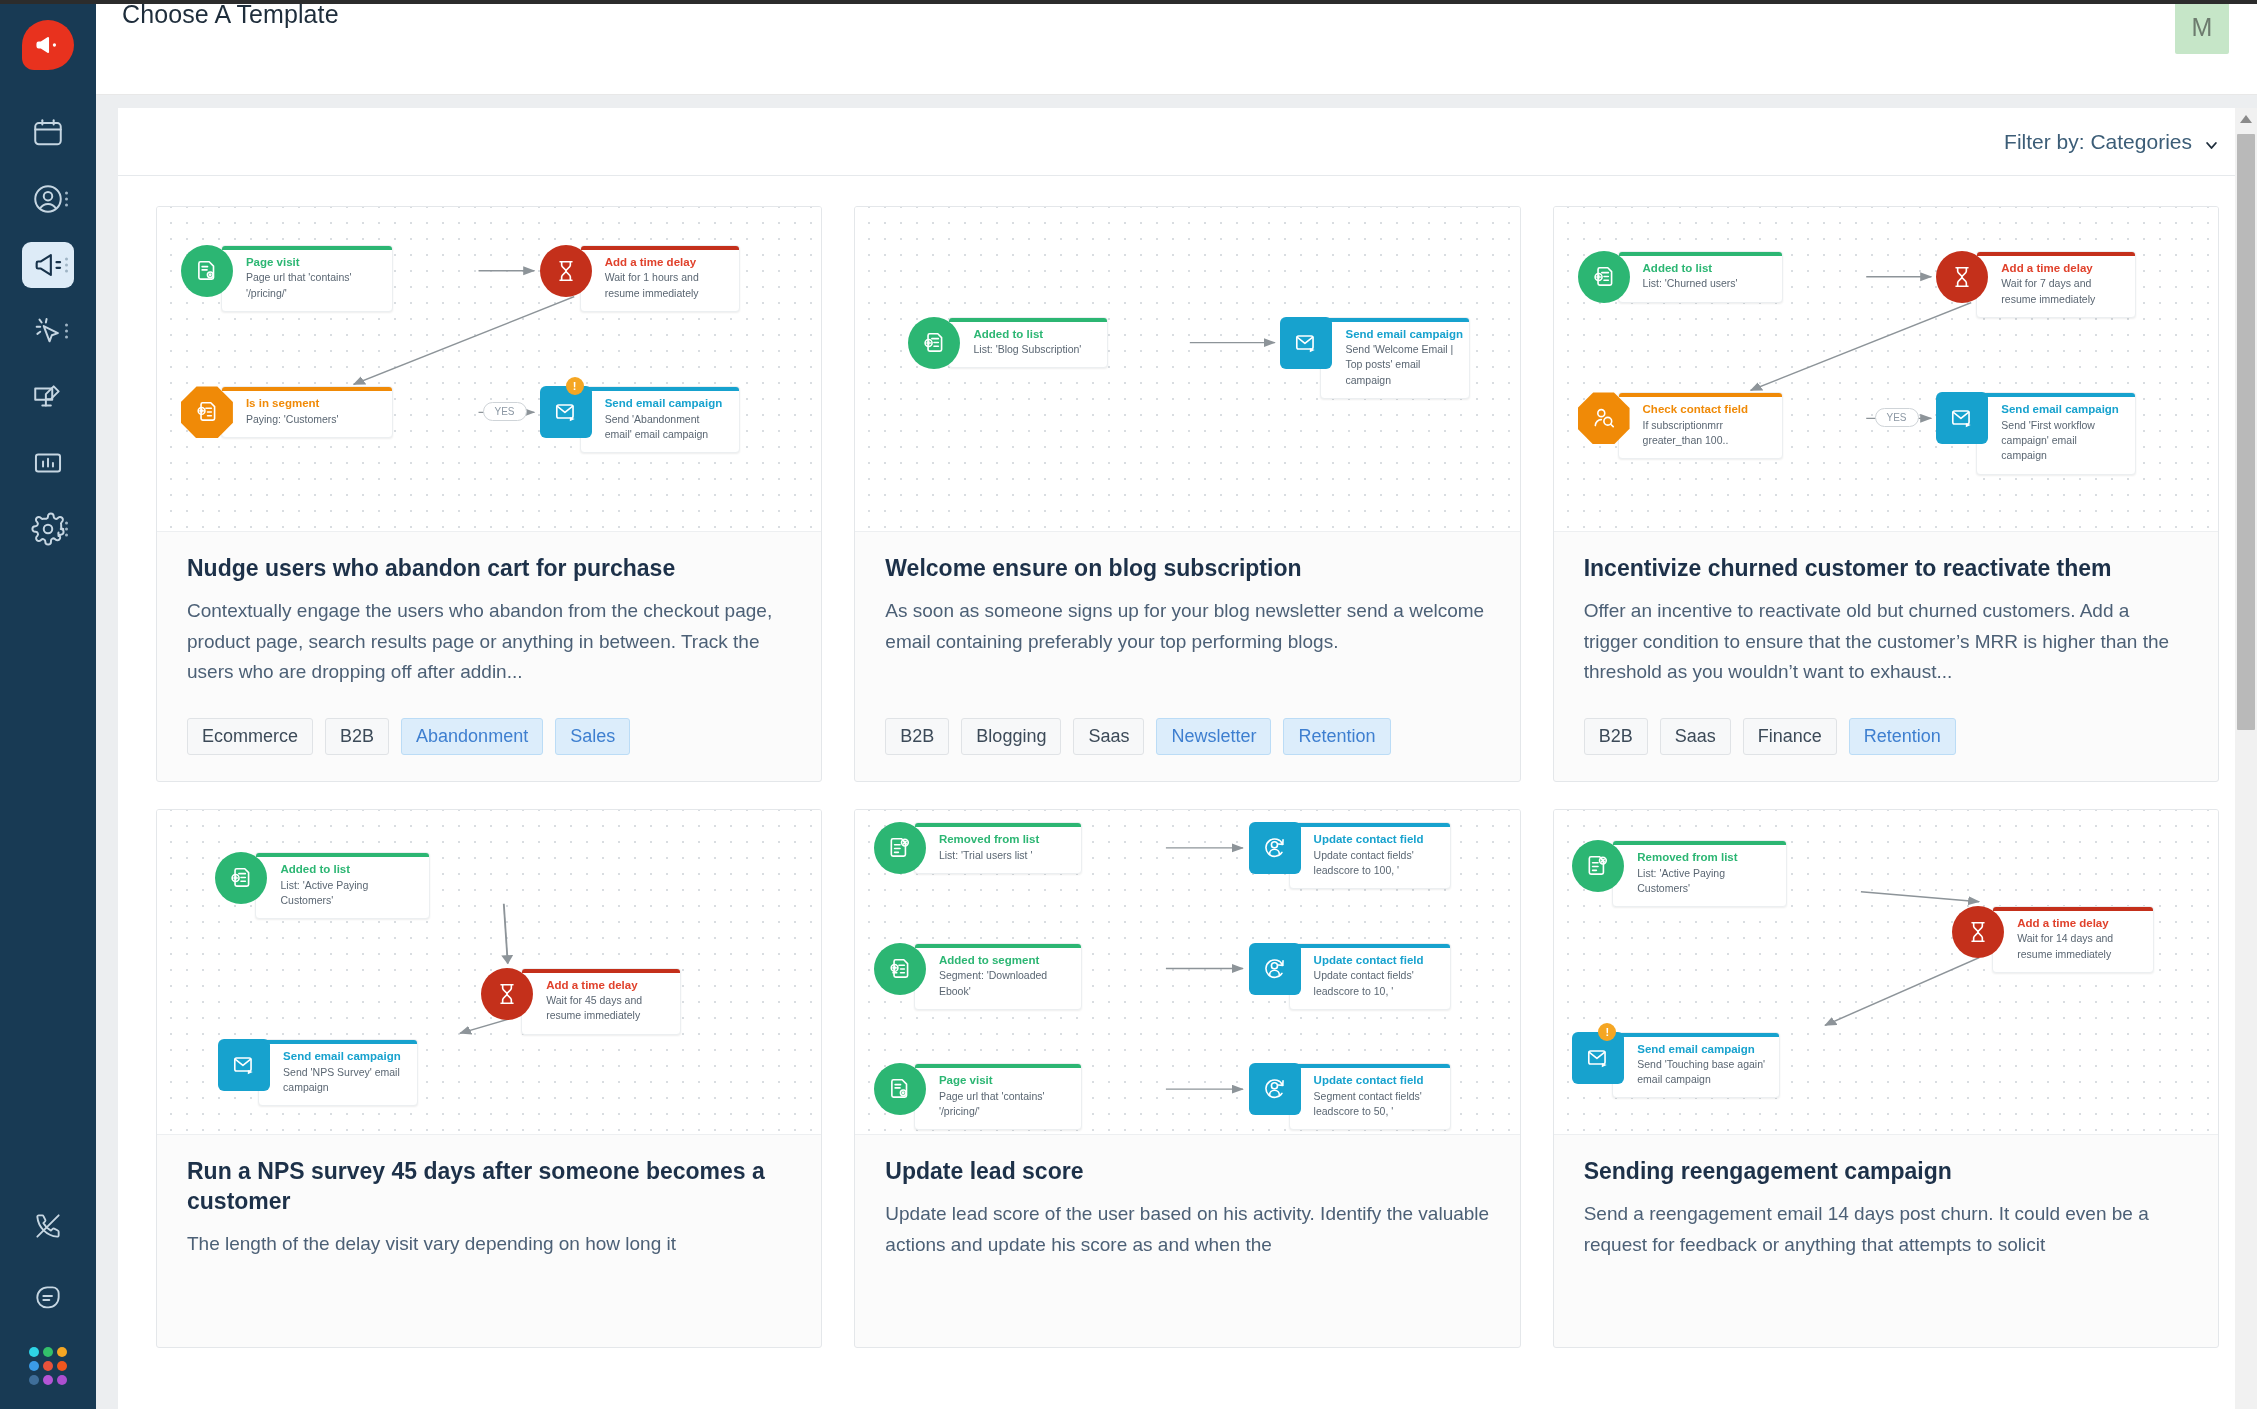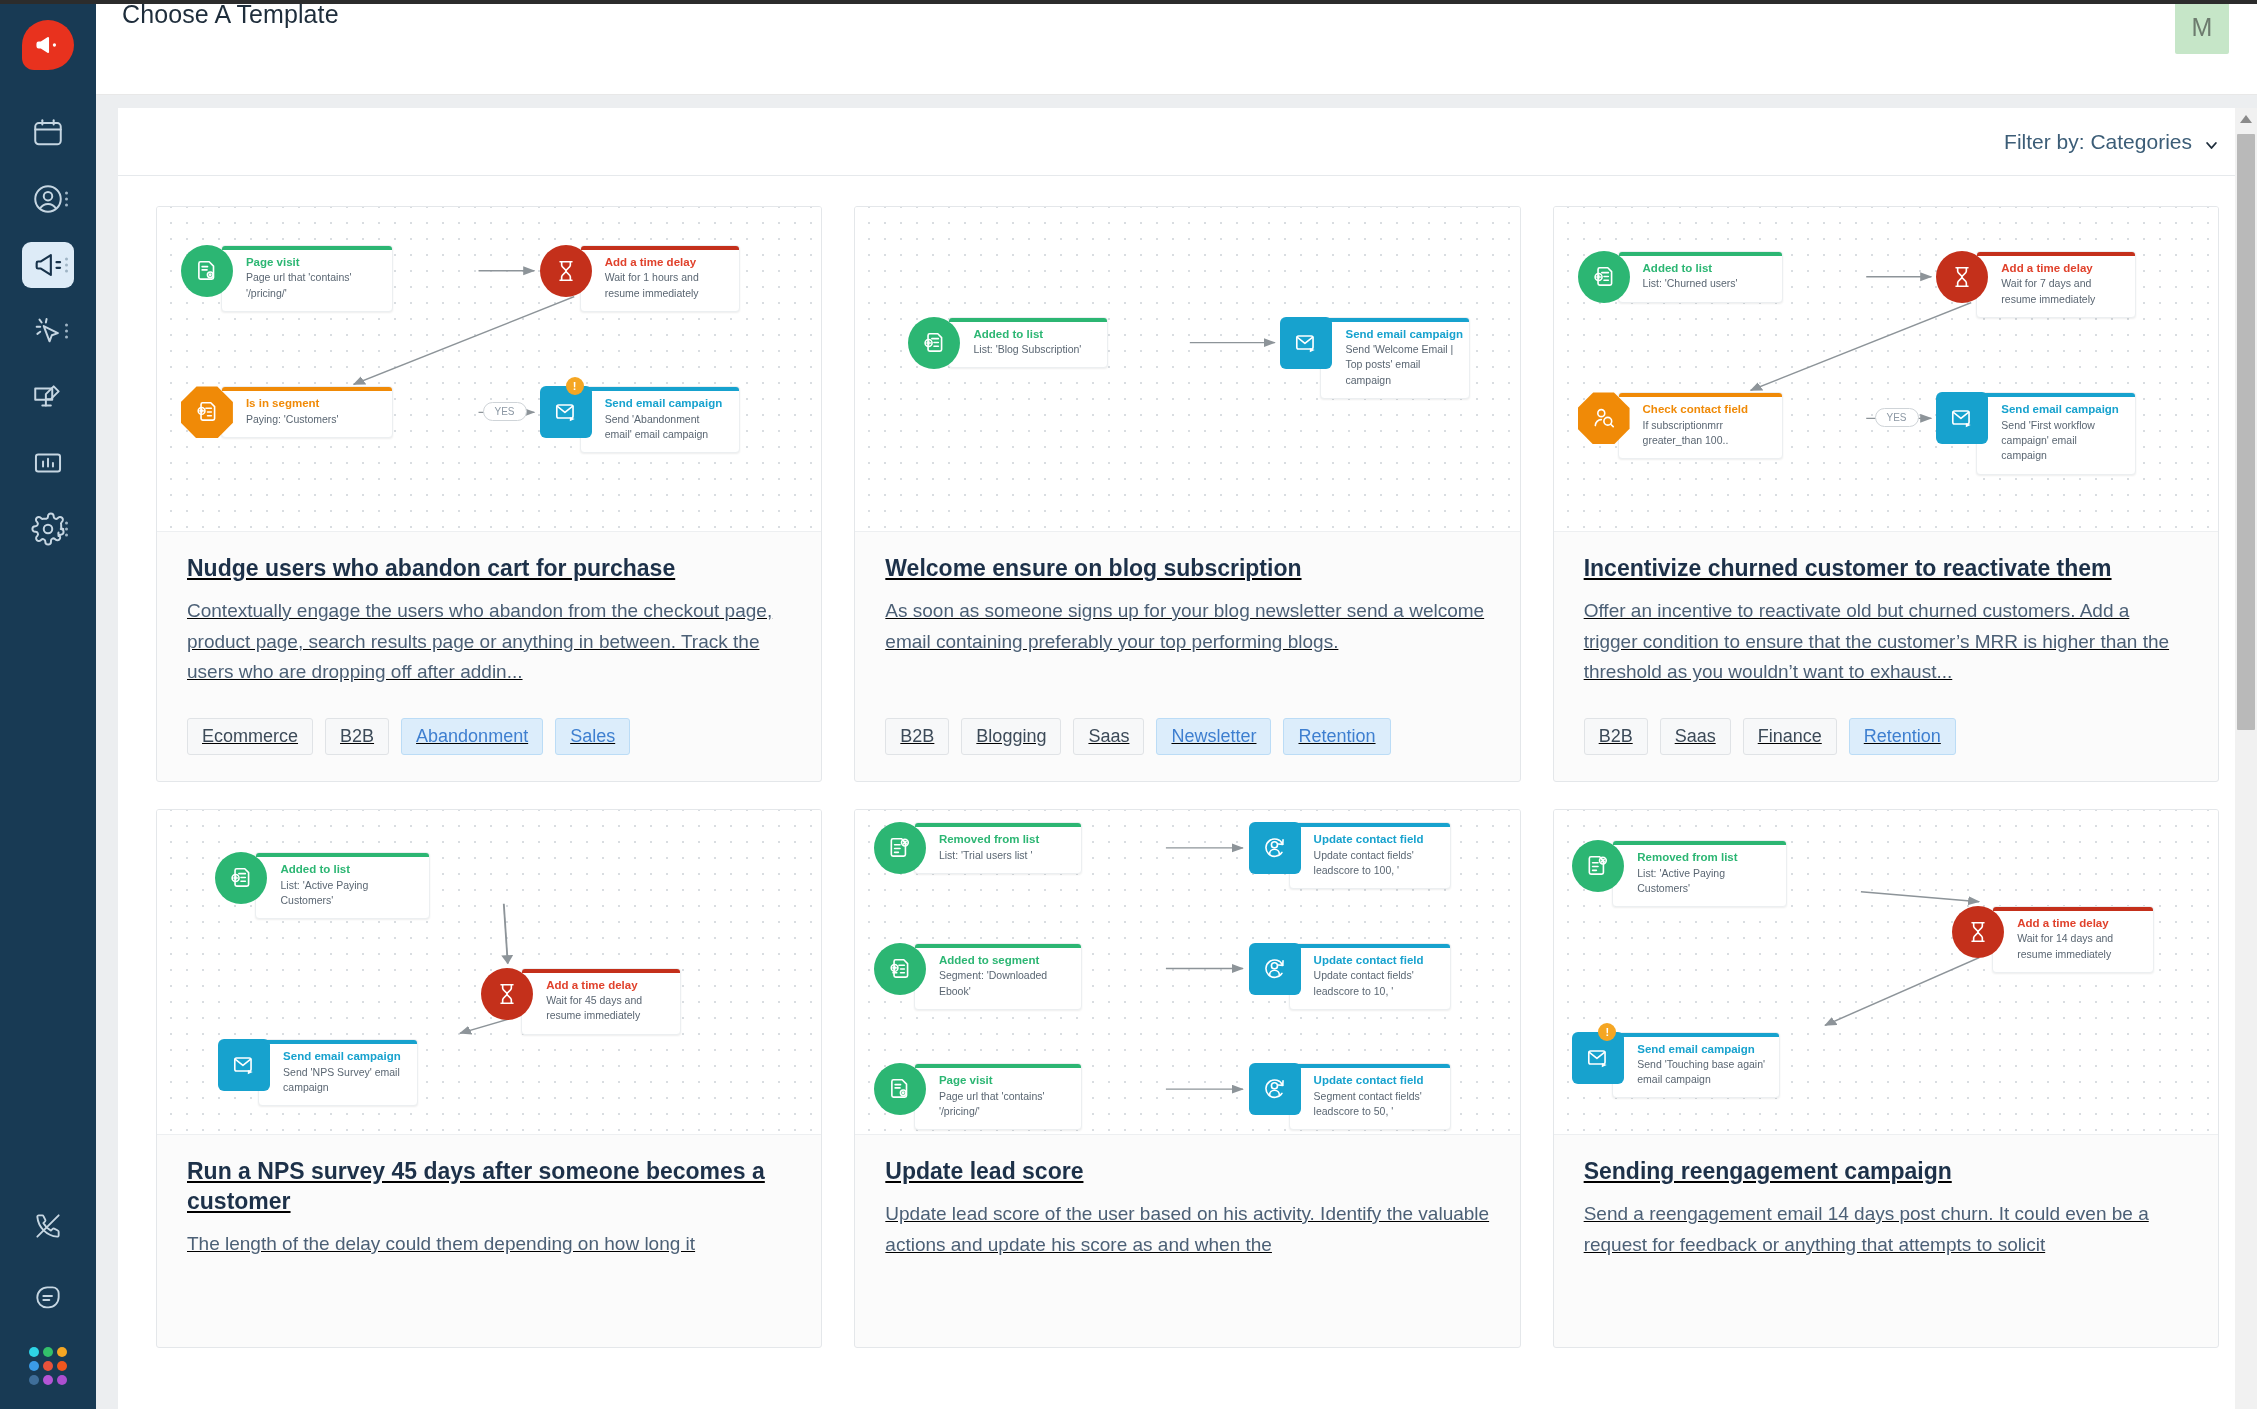--- a/index.html
+++ b/index.html
@@ -97,21 +97,20 @@
   }
   .chev { display:inline-block; width: 15px; height: 15px; }
 
   .cards-scroll {
     flex: 1 1 auto; overflow: hidden; padding: 30px 38px 0 38px;
   }
   .grid {
     display: grid;
     grid-template-columns: repeat(3, 1fr);
     gap: 27px 32px;
-    text-decoration: underline;
   }
   .card {
     background: #fbfbfb;
     border: 1px solid #e4e7ea;
     border-radius: 3px;
     overflow: hidden;
     display: flex; flex-direction: column;
   }
   .card-canvas {
     height: 325px; background: #ffffff;
@@ -630,21 +629,21 @@
                       </svg>
                     </div>
                     <div class="node-card b" style="width: 160px;">
                       <div class="node-t b">Send email campaign</div>
                       <div class="node-s">Send 'NPS Survey' email campaign</div>
                     </div>
                   </div>
                 </div>
                 <div class="card-body">
                   <div class="card-title">Run a NPS survey 45 days after someone becomes a customer</div>
-                  <div class="card-desc">The length of the delay could them depending on how long it</div>
+                  <div class="card-desc">The length of the delay visit vary depending on how long it</div>
                 </div>
               </div>
               <div class="card">
                 <div class="card-canvas">
                   <svg class="wf-svg" viewBox="0 0 500 325" preserveAspectRatio="none">
                     <defs>
                       <marker id="arw4" markerWidth="7" markerHeight="7" refX="6" refY="3.2" orient="auto">
                         <path d="M0,0 L6.5,3.2 L0,6.4 z" fill="#8d9499"></path>
                       </marker>
                     </defs>

